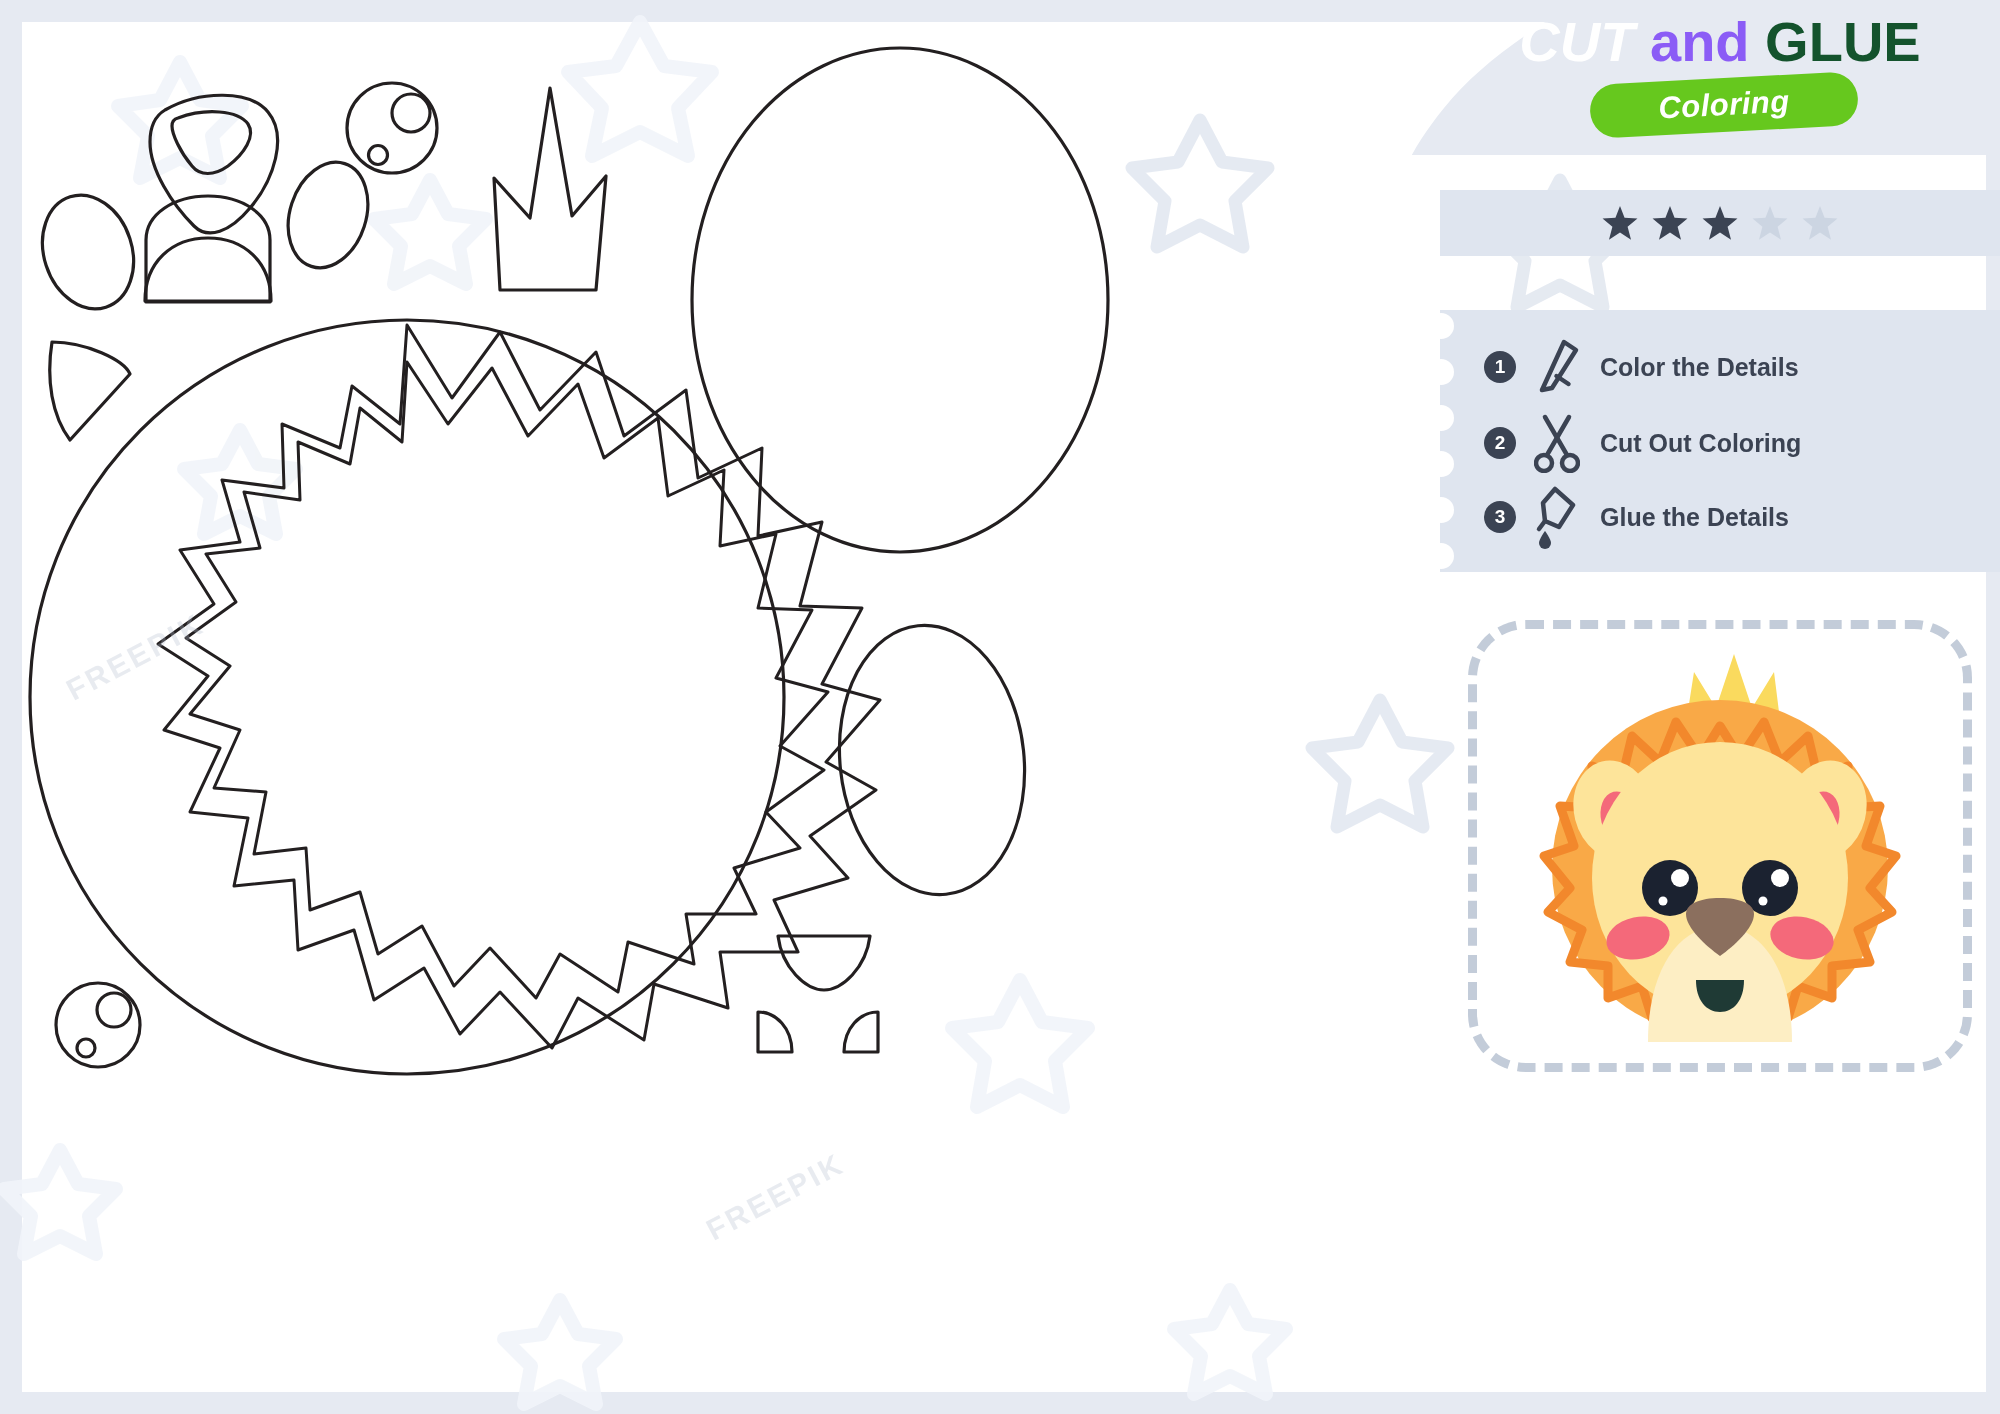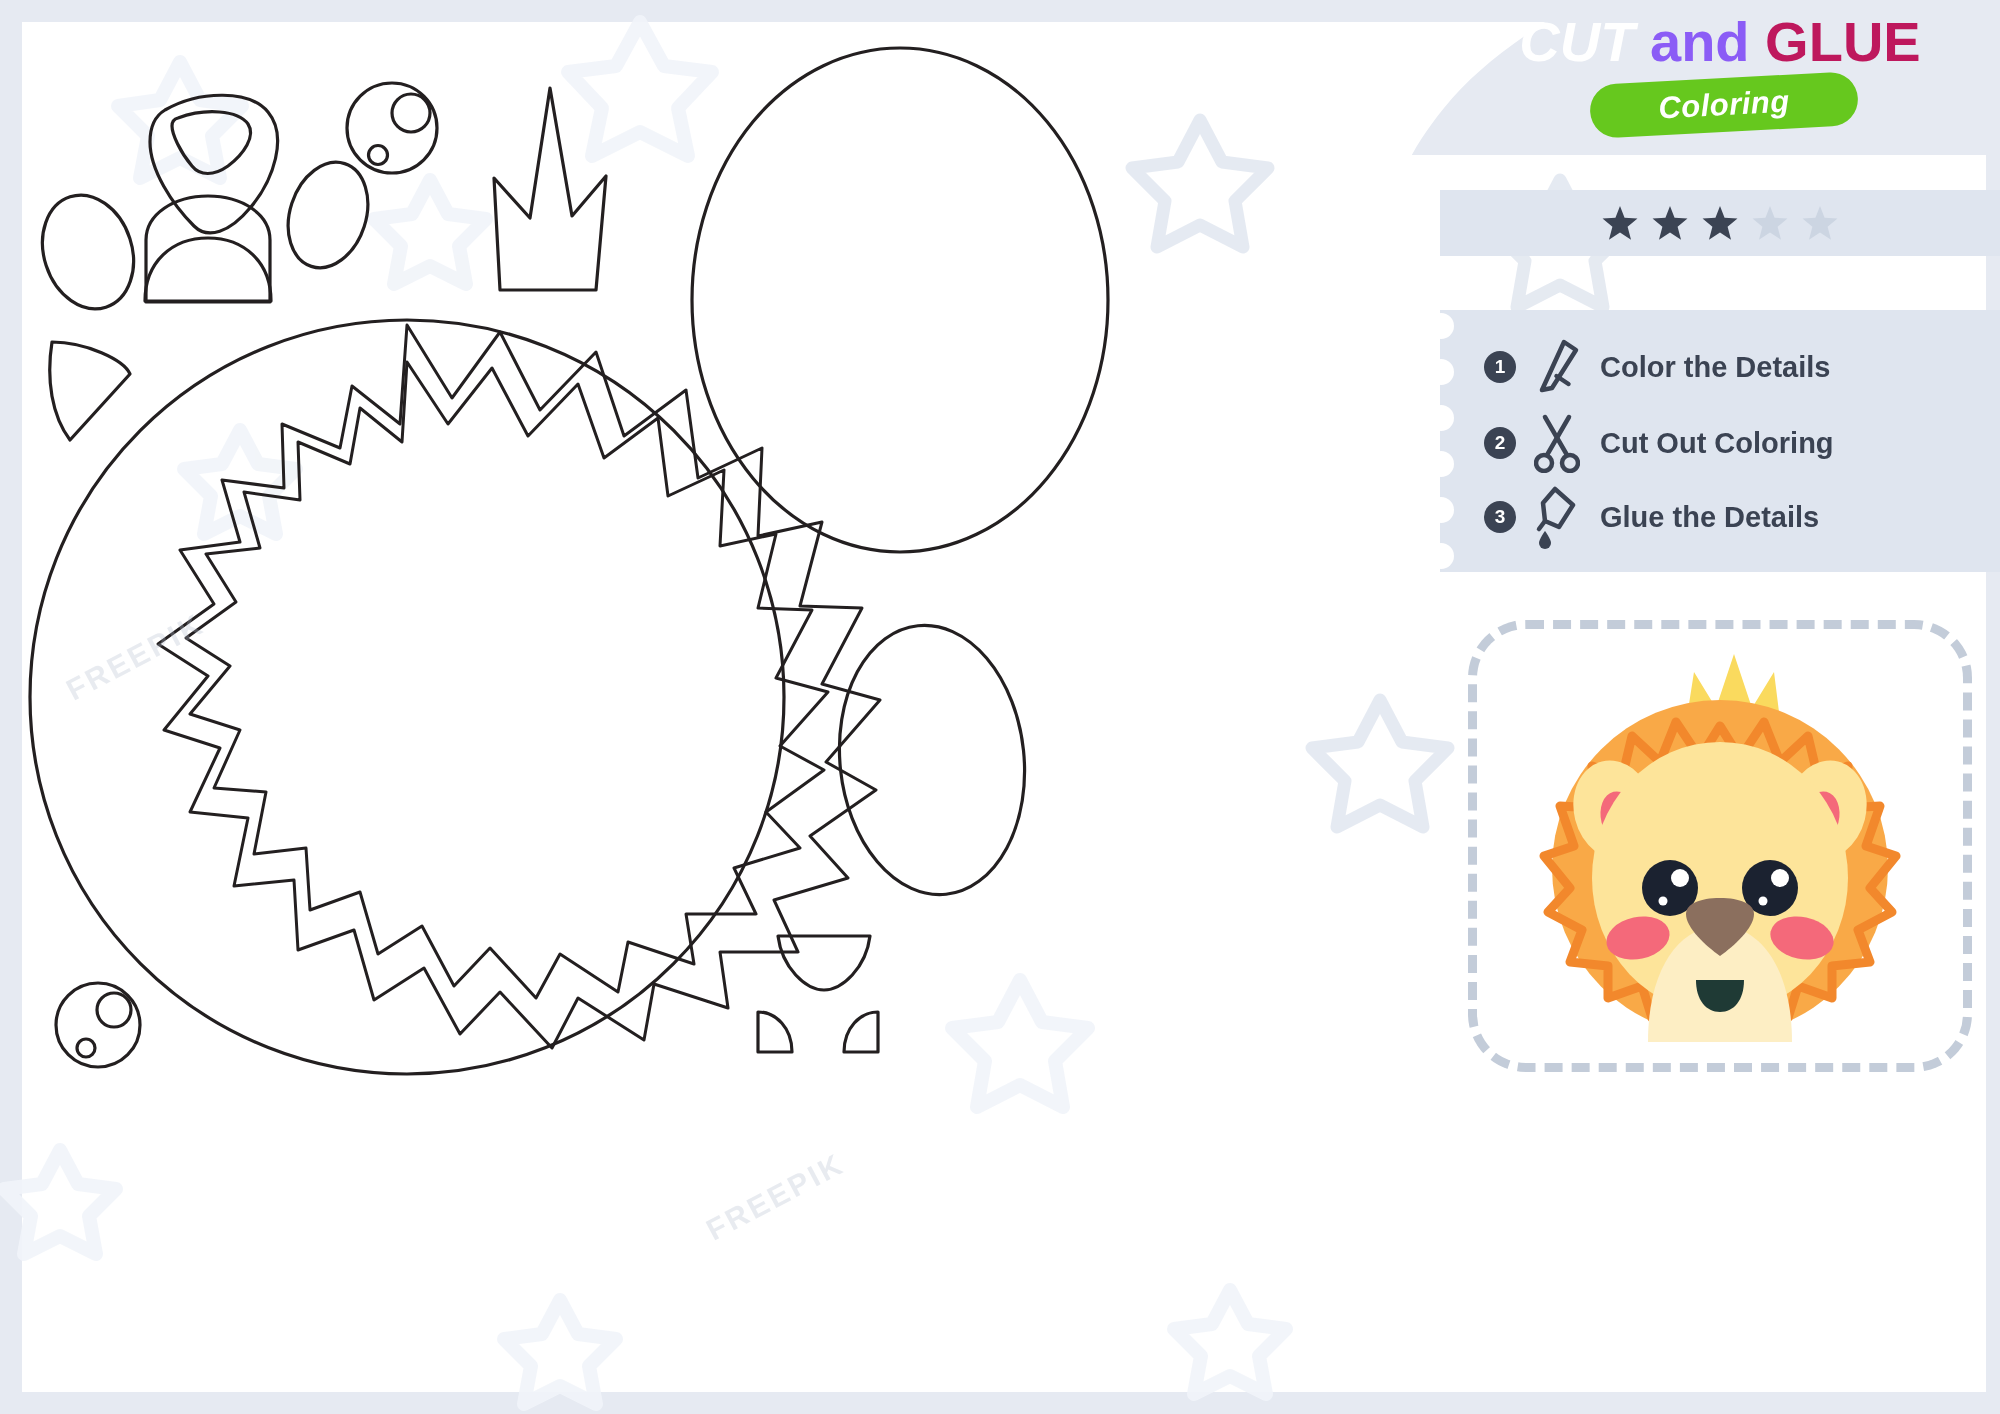--- a/index.html
+++ b/index.html
@@ -38,21 +38,21 @@
   }
   .title-line {
     font-size: 56px;
     font-weight: 800;
     letter-spacing: 0px;
     line-height: 1.0;
     white-space: nowrap;
   }
   .t-cut { color: #ffffff; font-style: italic; }
   .t-and { color: #8b5cf6; text-align: right; }
-  .t-glue { color: #be185d; margin-top: 47px; }
+  .t-glue { color: #14532d; margin-top: 47px; }
 
   .coloring-badge {
     position: absolute;
     left: 150px; top: 78px;
     width: 268px; height: 54px;
     background: #66c81e;
     border-radius: 30px;
     transform: rotate(-3deg);
     display: flex; align-items: center; justify-content: center;
   }
@@ -116,21 +116,21 @@
     flex: 0 0 auto;
   }
   .instr-icon {
     width: 58px; height: 64px;
     margin-left: 12px;
     flex: 0 0 auto;
     display:flex; align-items:center; justify-content:center;
   }
   .instr-label {
     margin-left: 14px;
-    font-size: 29px;
+    font-size: 25px;
     font-weight: 800;
     color: #3b4353;
     white-space: nowrap;
   }
 
   .example-box {
     position: absolute;
     left: 28px; top: 620px;
     width: 504px; height: 452px;
   }

